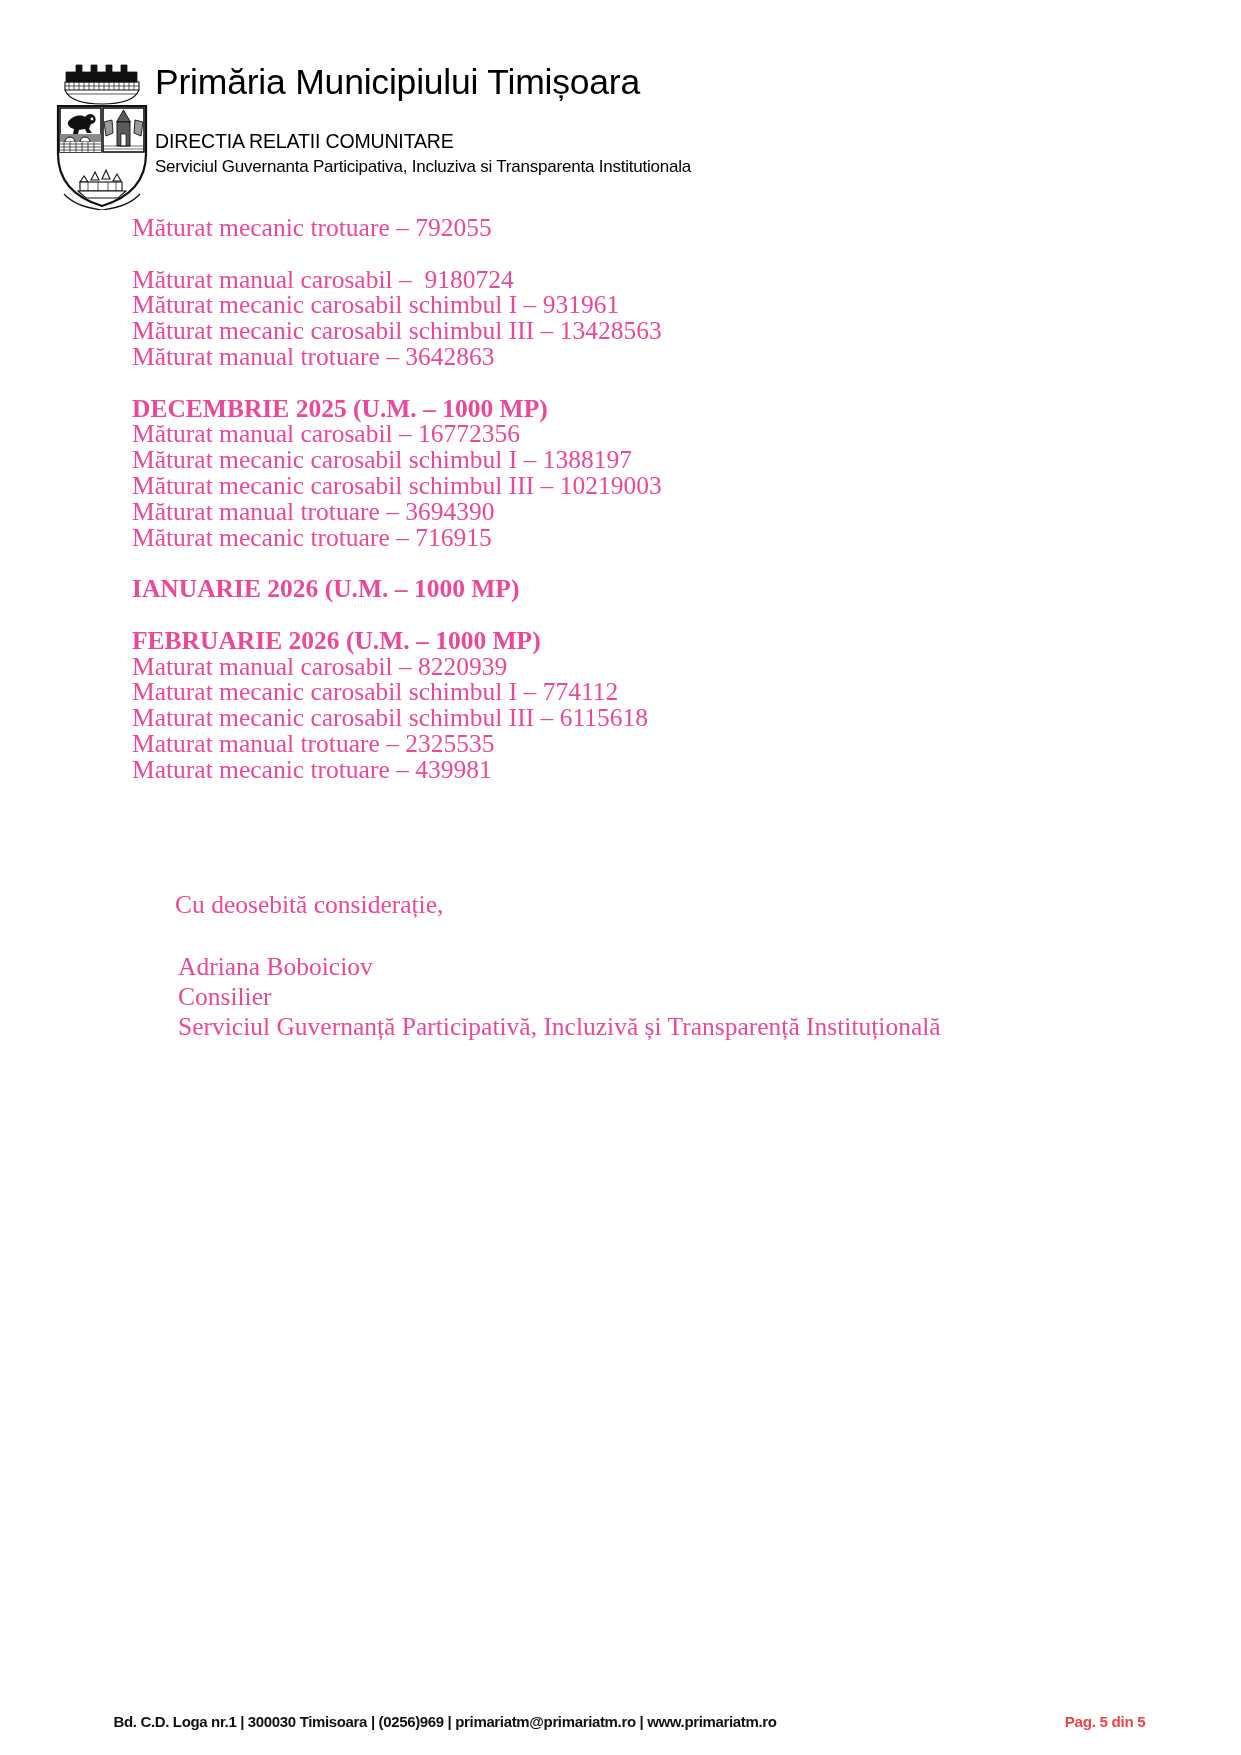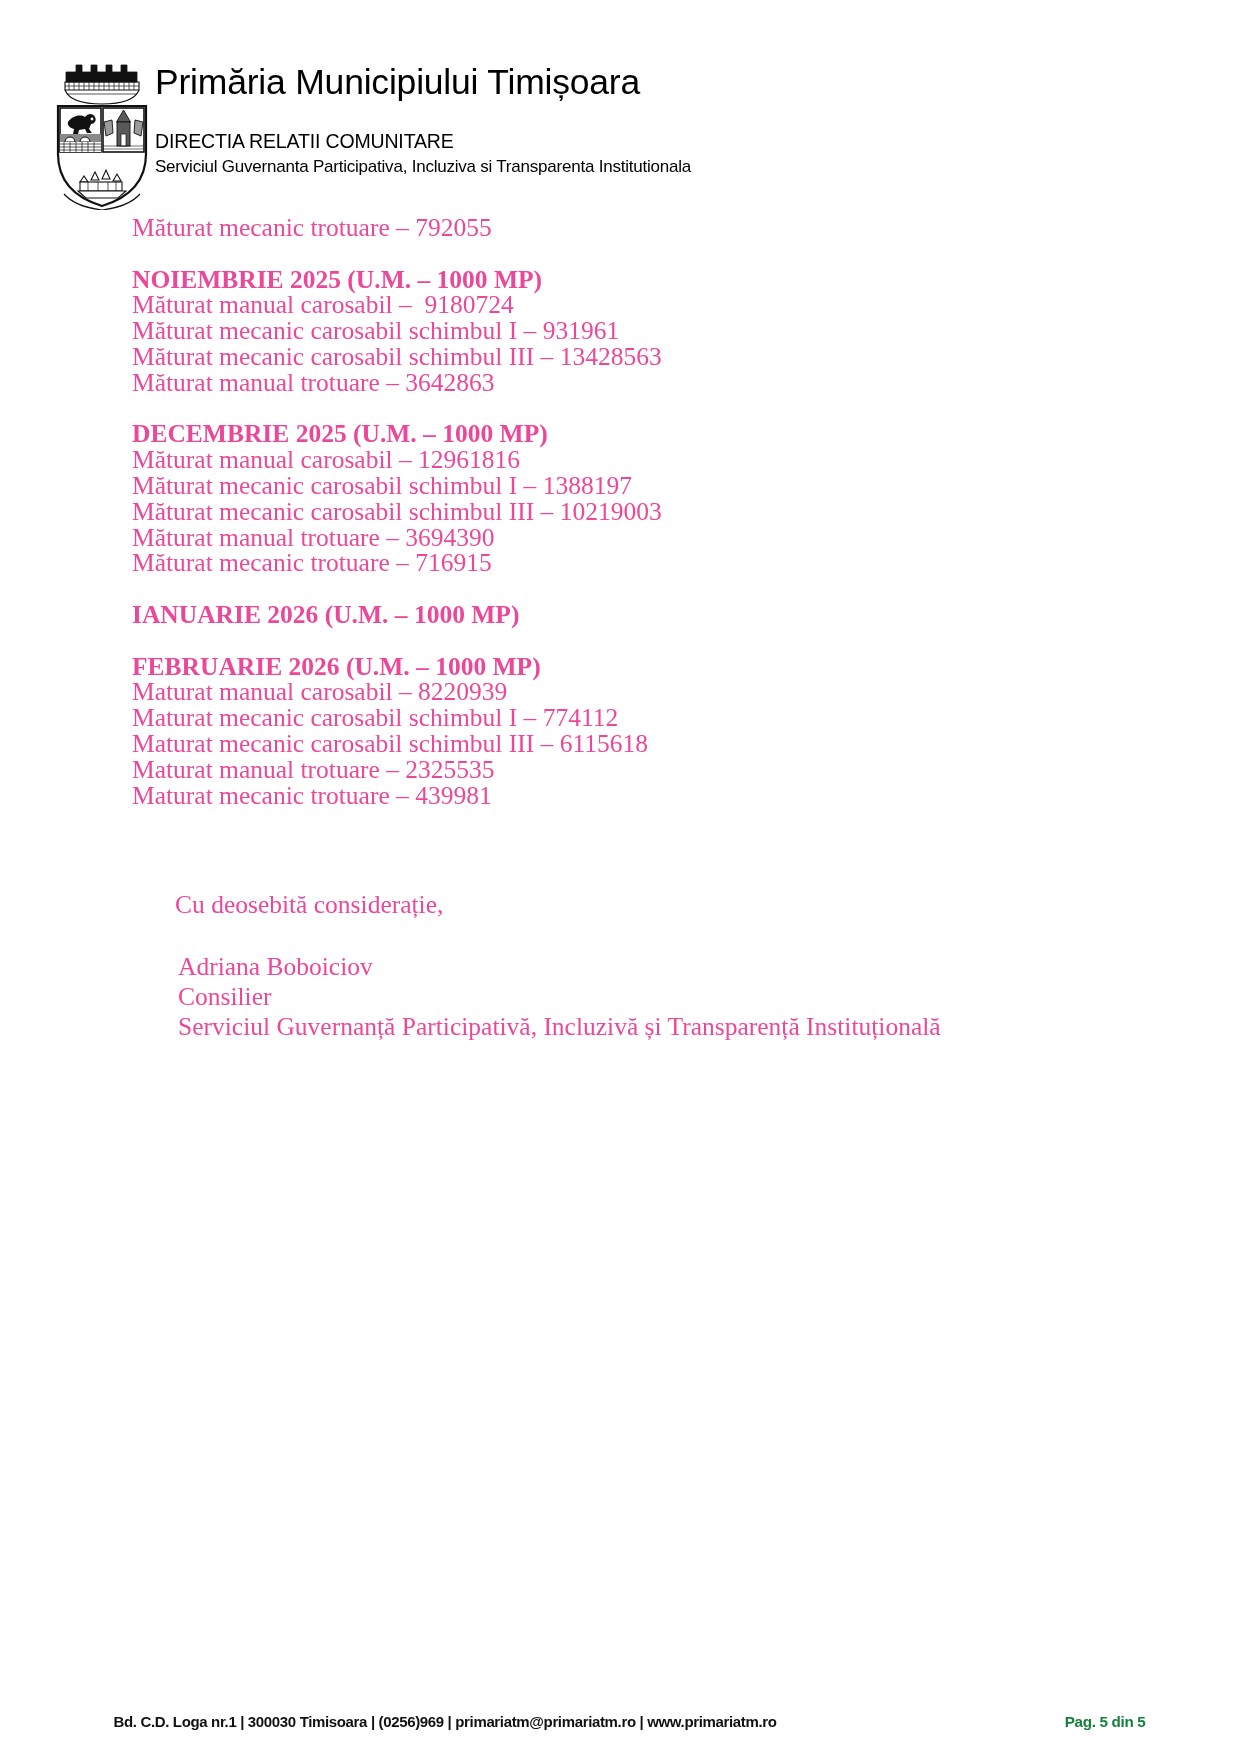--- a/index.html
+++ b/index.html
@@ -142,21 +142,21 @@
     white-space: nowrap;
   }
   .footer-page {
     position: absolute;
     right: 0;
     top: 0;
     font-family: "Liberation Sans", "DejaVu Sans", sans-serif;
     font-size: 15.2px;
     font-weight: 700;
     letter-spacing: -0.3px;
-    color: #15803d;
+    color: #ef4444;
     white-space: nowrap;
   }
 </style>
 </head>
 <body>
 
 <div class="page">
 
   <div class="header">
 
@@ -255,31 +255,30 @@
       <div class="service-line">Serviciul Guvernanta Participativa, Incluziva si Transparenta Institutionala</div>
     </div>
   </div>
 
   <div class="body-area">
 
     <div class="doc-line">Măturat mecanic trotuare – 792055</div>
     <div class="spacer"></div>
 
     <div>
-      <div class="doc-line bold">NOIEMBRIE 2025 (U.M. – 1000 MP)</div>
       <div class="doc-line">Măturat manual carosabil –  9180724</div>
       <div class="doc-line">Măturat mecanic carosabil schimbul I – 931961</div>
       <div class="doc-line">Măturat mecanic carosabil schimbul III – 13428563</div>
       <div class="doc-line">Măturat manual trotuare – 3642863</div>
     </div>
     <div class="spacer"></div>
 
     <div>
       <div class="doc-line bold">DECEMBRIE 2025 (U.M. – 1000 MP)</div>
-      <div class="doc-line">Măturat manual carosabil – 12961816</div>
+      <div class="doc-line">Măturat manual carosabil – 16772356</div>
       <div class="doc-line">Măturat mecanic carosabil schimbul I – 1388197</div>
       <div class="doc-line">Măturat mecanic carosabil schimbul III – 10219003</div>
       <div class="doc-line">Măturat manual trotuare – 3694390</div>
       <div class="doc-line">Măturat mecanic trotuare – 716915</div>
     </div>
     <div class="spacer"></div>
 
     <div>
       <div class="doc-line bold">IANUARIE 2026 (U.M. – 1000 MP)</div>
     </div>

